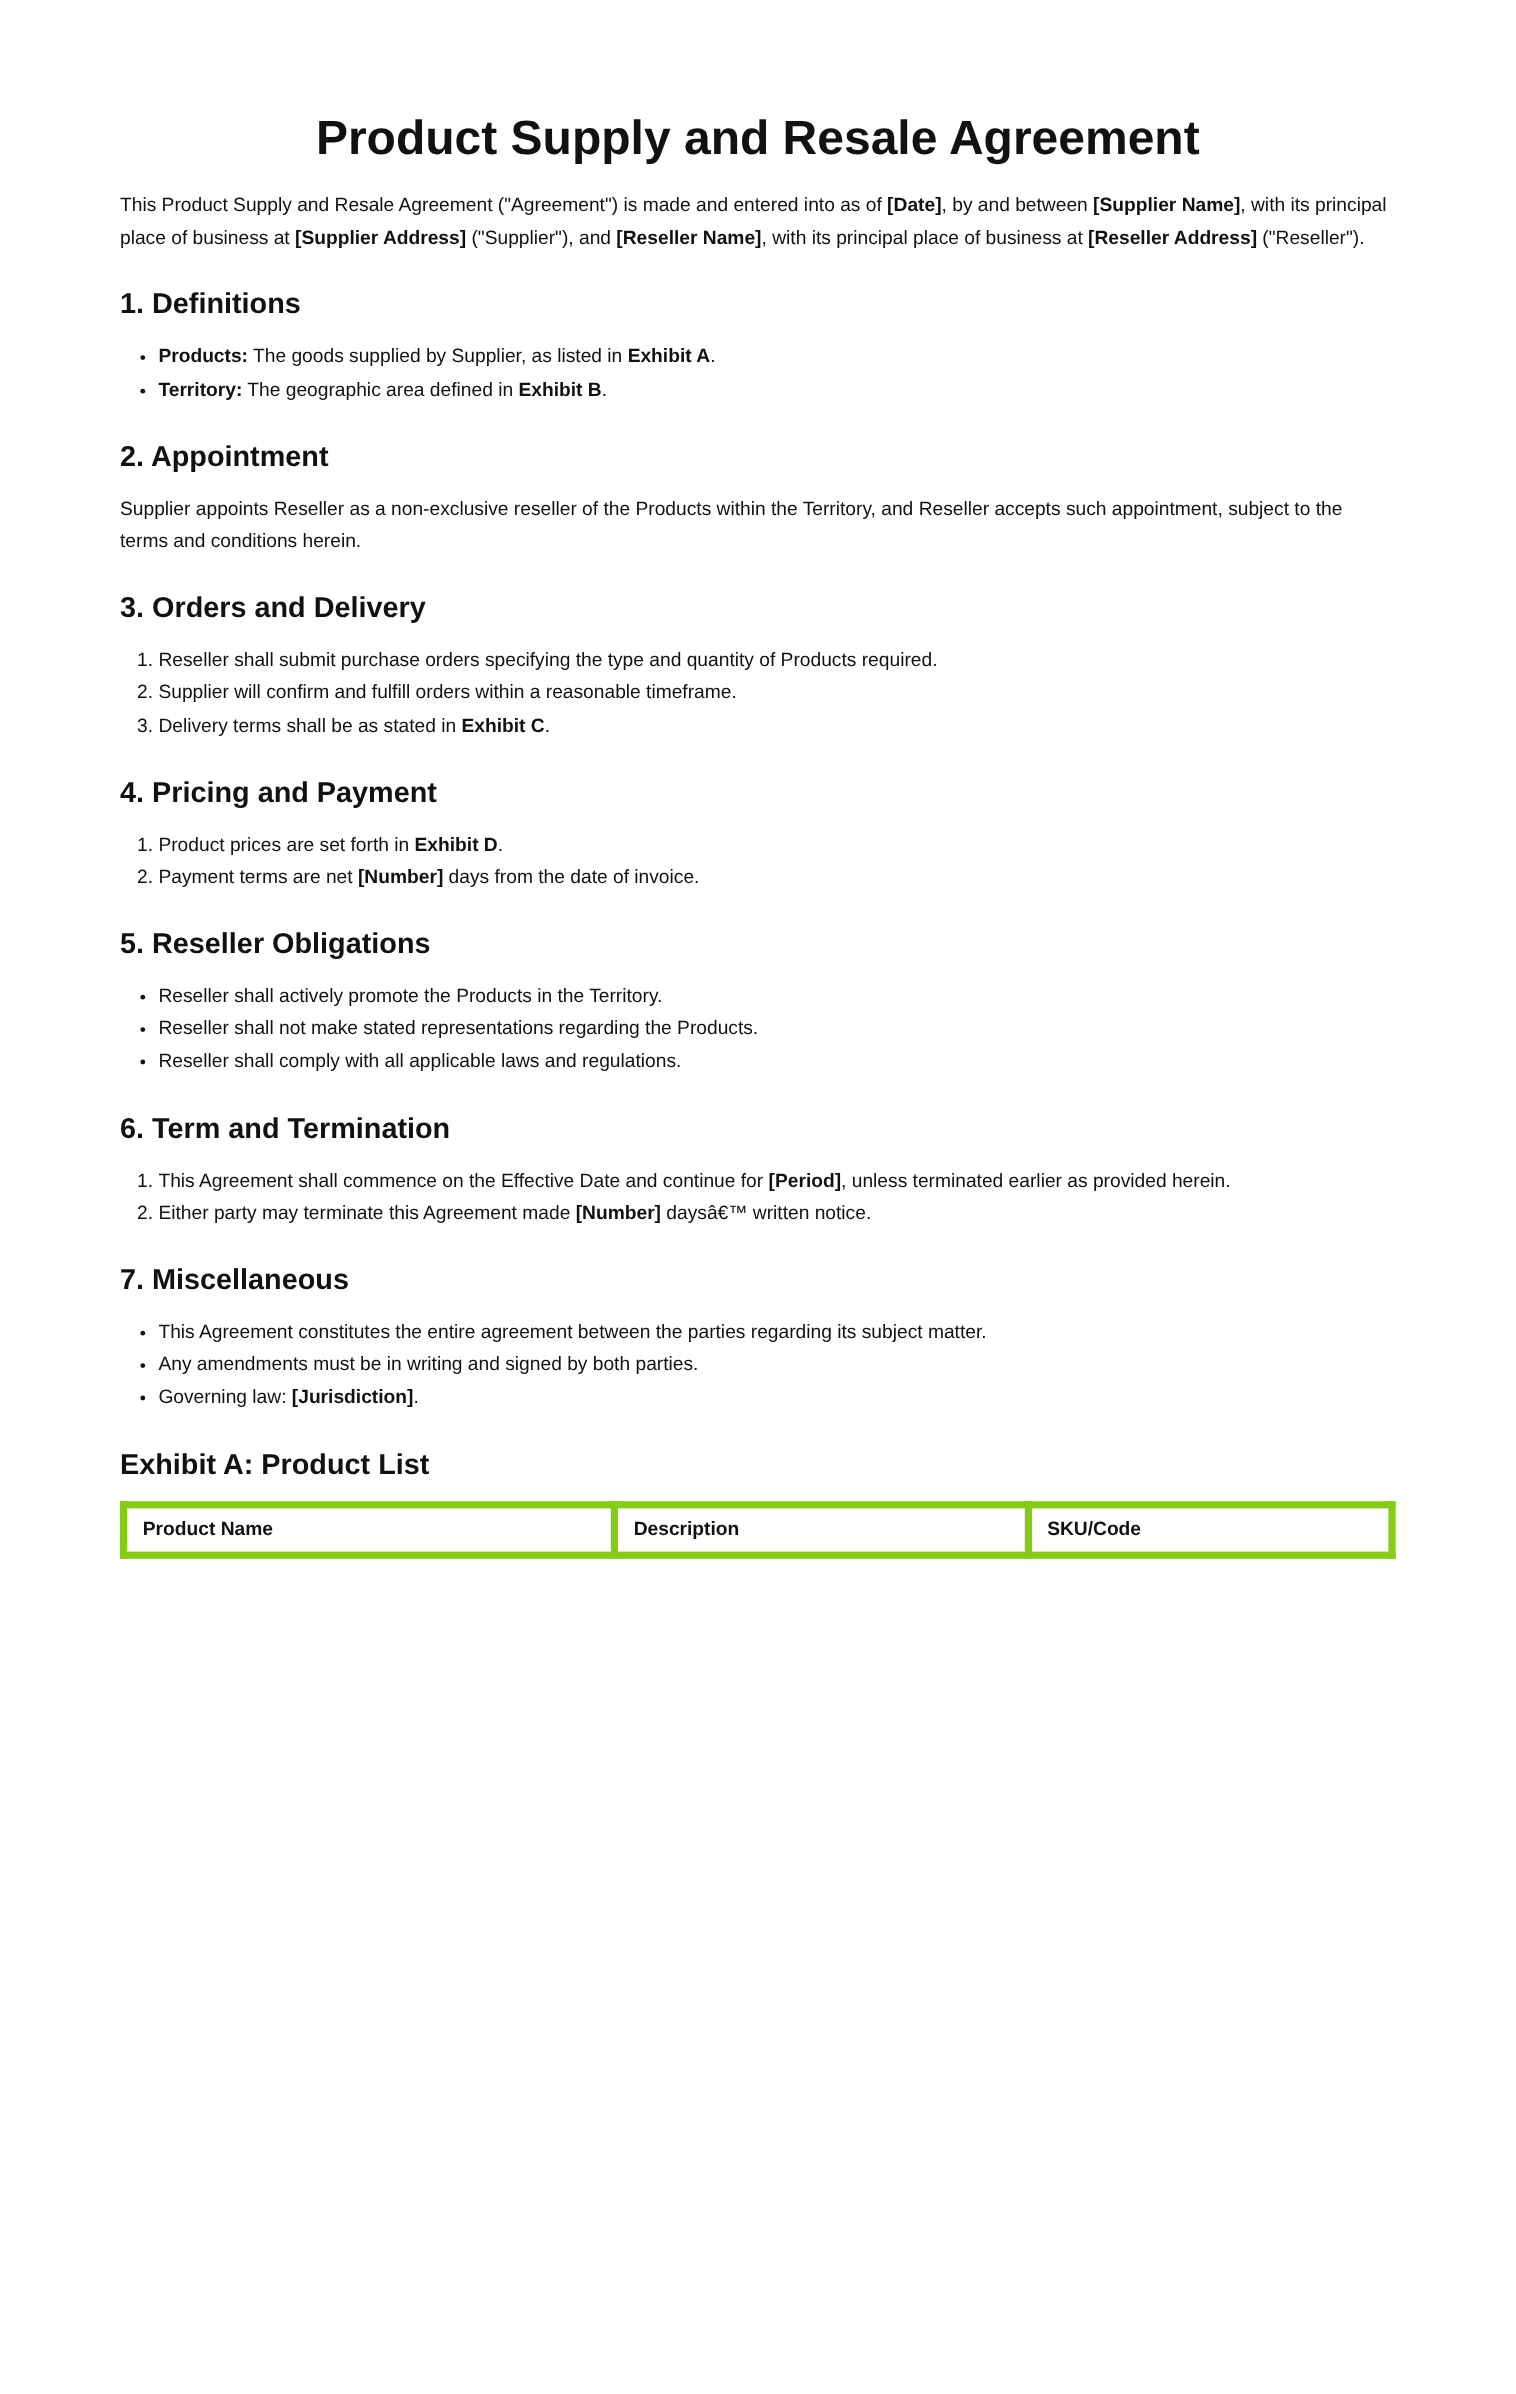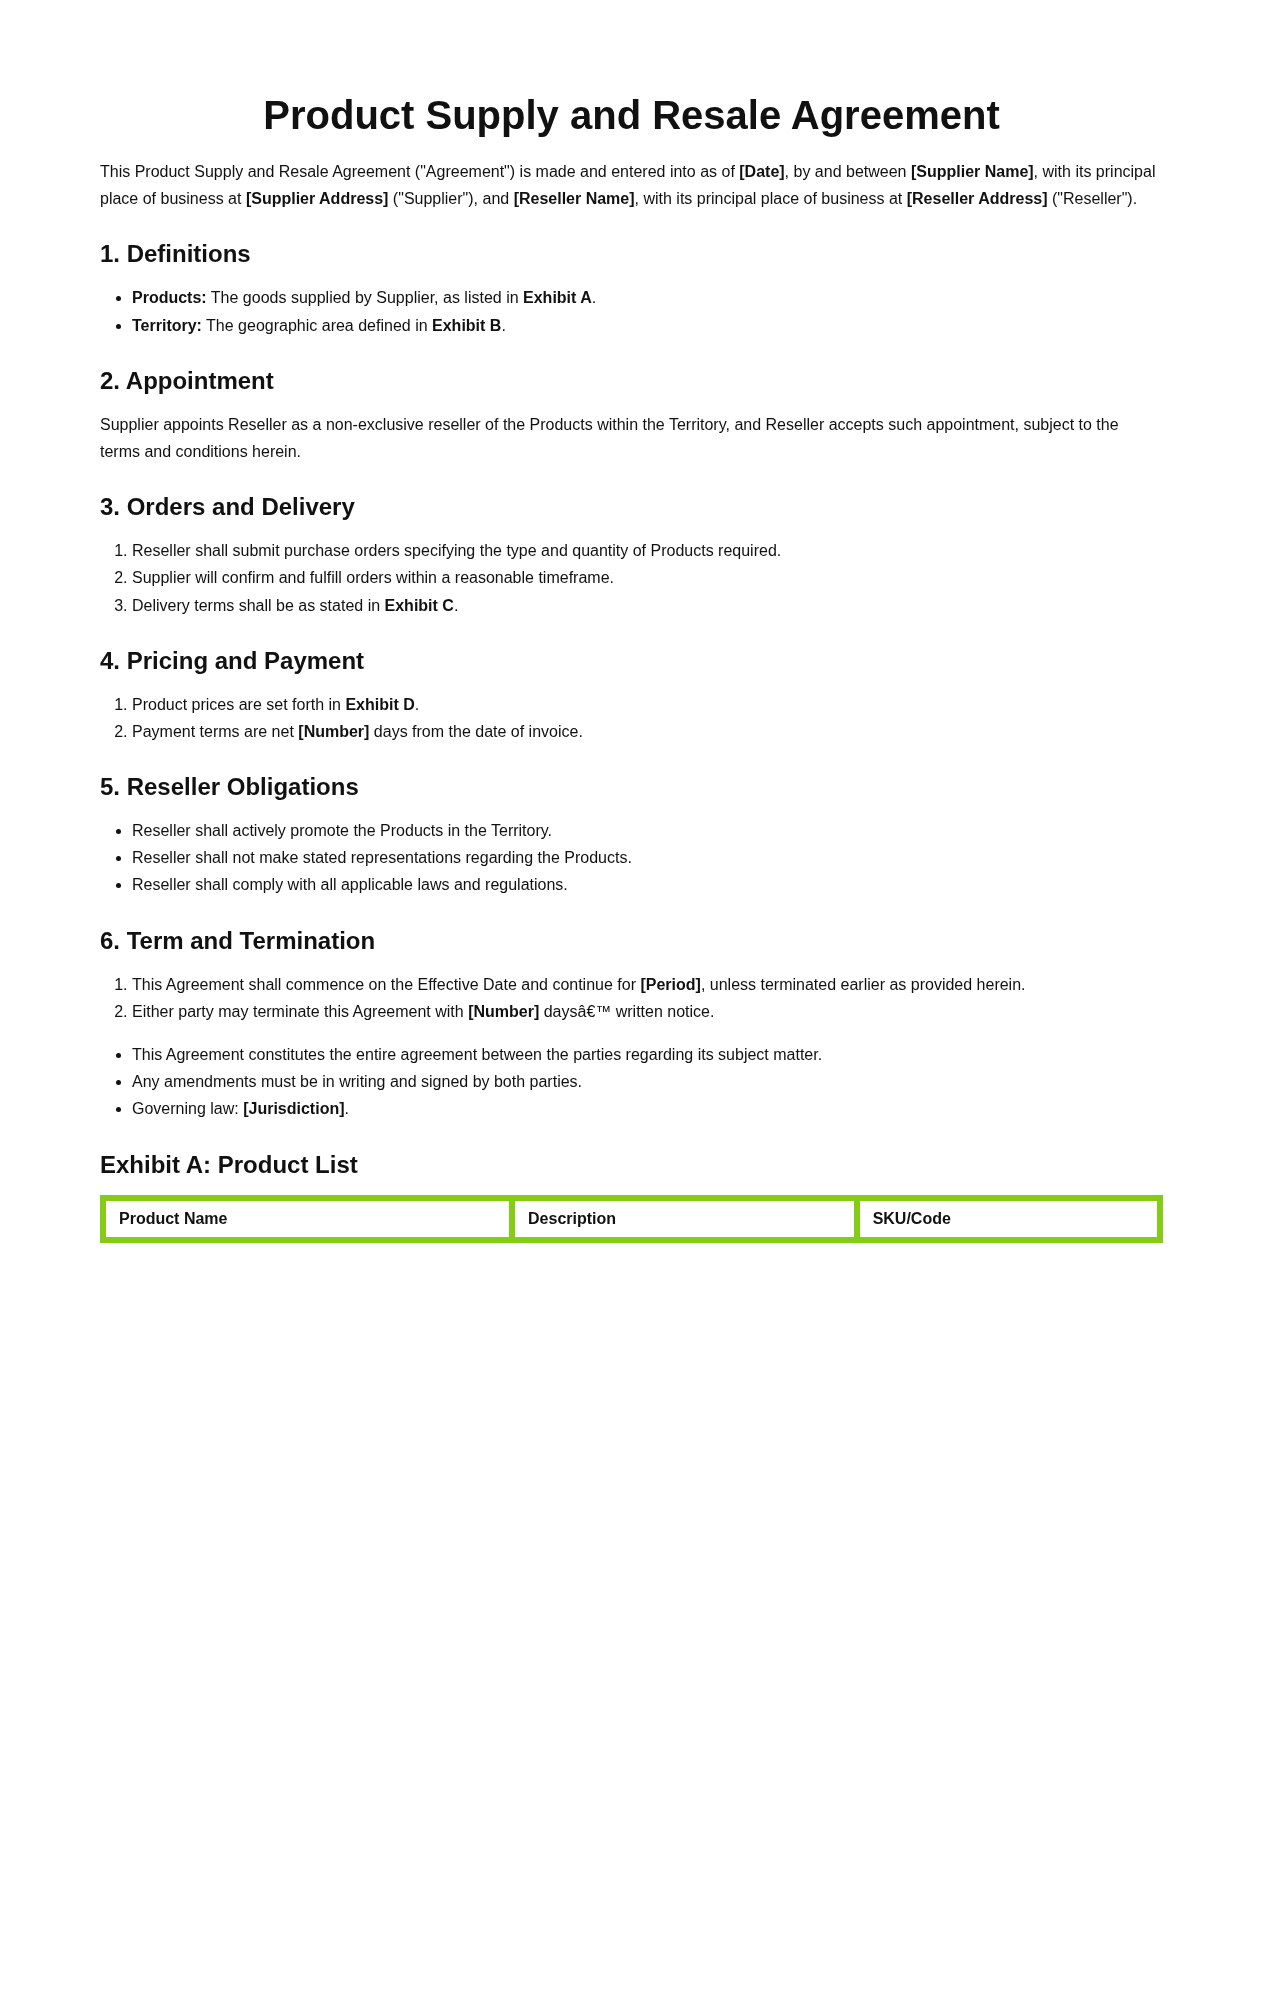--- a/index.html
+++ b/index.html
@@ -94,25 +94,26 @@
       <li><span>Reseller shall actively promote the Products in the Territory.</span></li>
       <li><span>Reseller shall not make stated representations regarding the Products.</span></li>
       <li><span>Reseller shall comply with all applicable laws and regulations.</span></li>
     </ul>
   </section>
 
   <section>
     <h2 class="section-heading">6. Term and Termination</h2>
     <ol>
       <li><span>This Agreement shall commence on the Effective Date and continue for </span><strong>[Period]</strong><span>, unless terminated earlier as provided herein.</span></li>
-      <li><span>Either party may terminate this Agreement with </span><strong>[Number]</strong><span> daysâ€™ written notice.</span></li>
+      <li><span>Either party may terminate this Agreement made </span><strong>[Number]</strong><span> daysâ€™ written notice.</span></li>
     </ol>
   </section>
 
   <section>
+    <h2 class="section-heading">7. Miscellaneous</h2>
     <ul>
       <li><span>This Agreement constitutes the entire agreement between the parties regarding its subject matter.</span></li>
       <li><span>Any amendments must be in writing and signed by both parties.</span></li>
       <li><span>Governing law: </span><strong>[Jurisdiction]</strong><span>.</span></li>
     </ul>
   </section>
 
   <section>
     <h2 class="section-heading">Exhibit A: Product List</h2>
     <table class="product-table">

